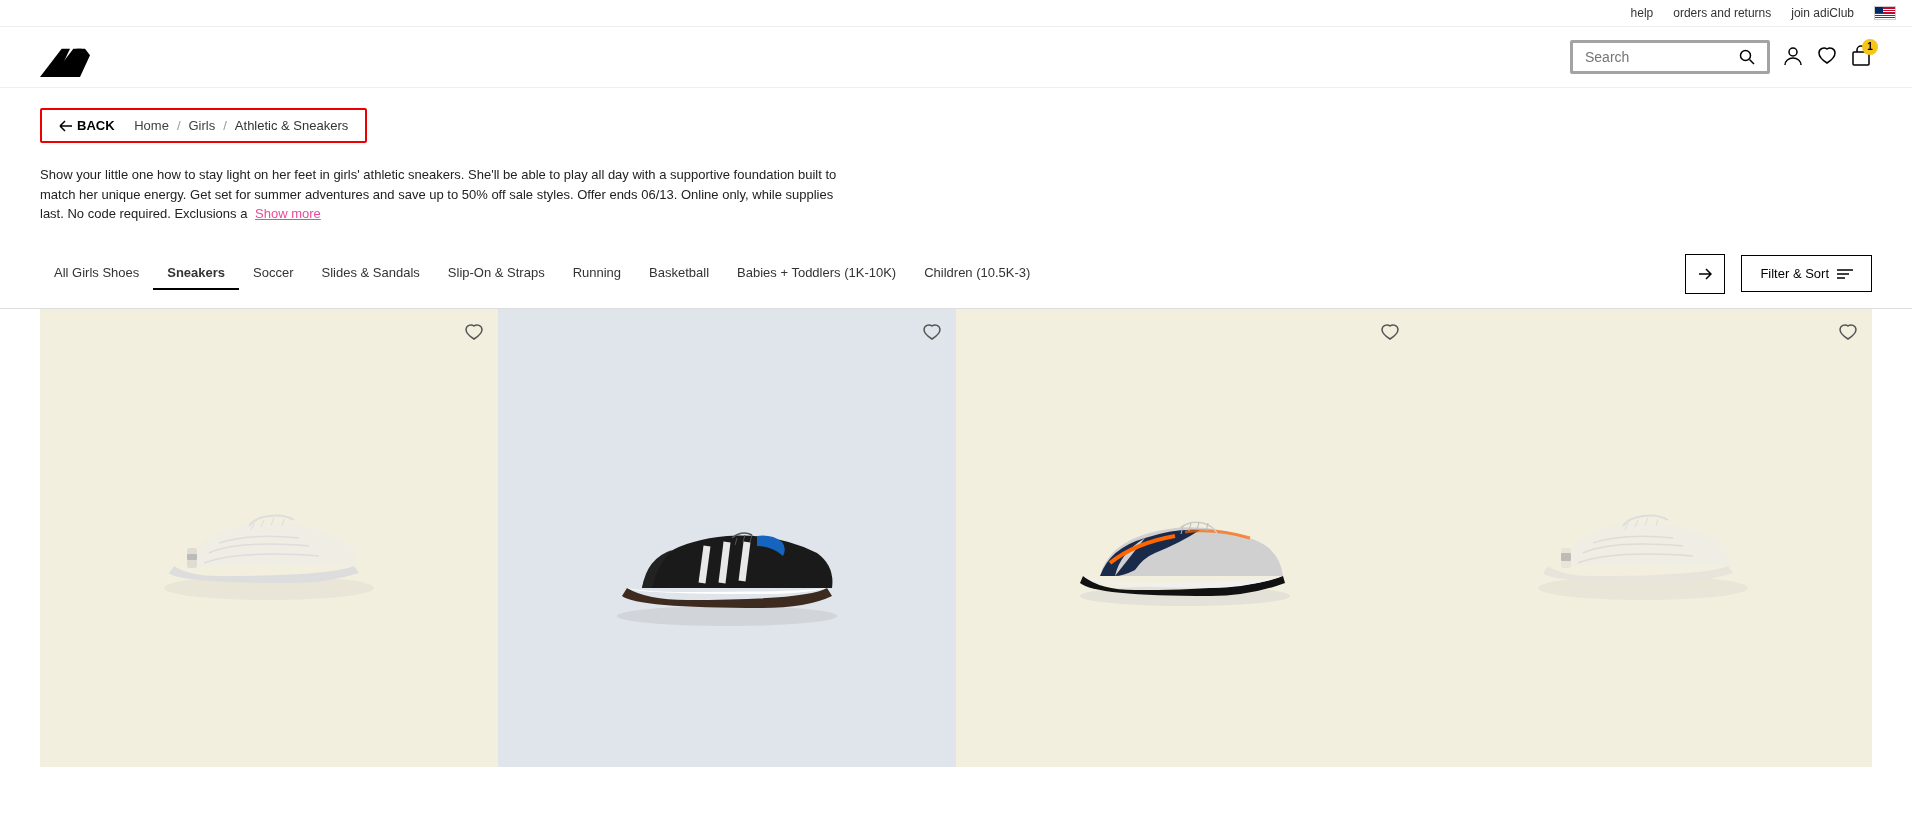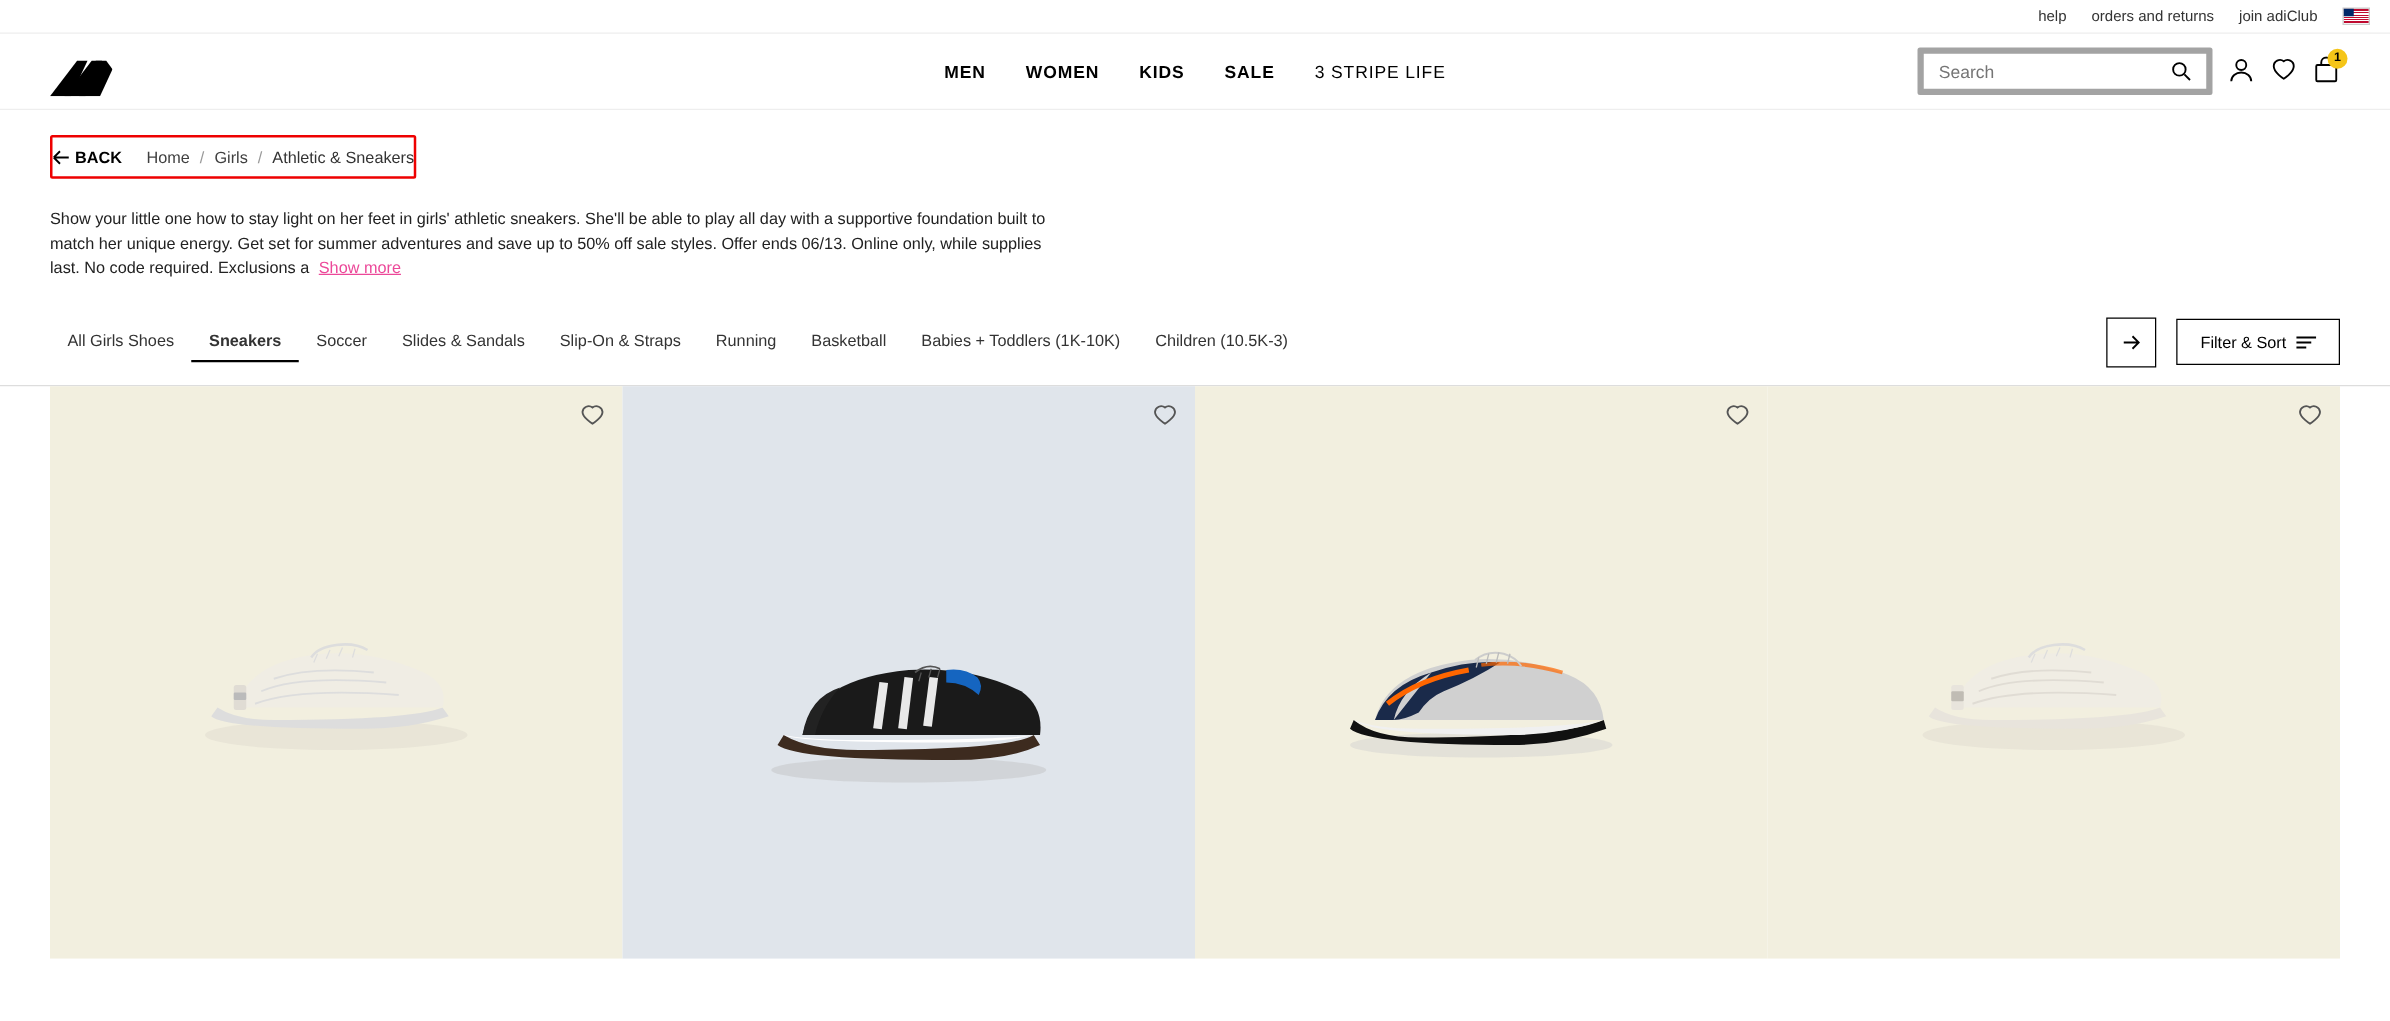--- a/index.html
+++ b/index.html
@@ -74,25 +74,25 @@
     .nav-links a.stripe-life { font-weight: 400; }
     .nav-right {
       display: flex;
       align-items: center;
       gap: 12px;
       margin-left: auto;
     }
     .search-box {
       display: flex;
       align-items: center;
-      border: 5px solid #a3a3a3;
+      border: 3px solid #a3a3a3;
       border-radius: 2px;
       padding: 6px 12px;
       gap: 6px;
-      width: 236px;
+      width: 200px;
     }
     .search-box input {
       border: none;
       outline: none;
       font-size: 14px;
       color: #999;
       width: 100%;
       background: transparent;
     }
     .search-icon-svg, .account-icon, .wishlist-icon, .cart-icon {
@@ -123,21 +123,21 @@
 
     
     .breadcrumb-area {
       padding: 20px 40px 10px;
     }
     .breadcrumb-box {
       display: inline-flex;
       align-items: flex-start;
       gap: 8px;
       border: 2px solid #e00;
-      padding: 8px 0;
+      padding: 8px 17px;
       border-radius: 2px;
     }
     .back-link {
       display: flex;
       align-items: center;
       gap: 4px;
       text-decoration: none;
       color: #000;
       font-size: 13px;
       font-weight: 700;
@@ -293,27 +293,20 @@
 <nav class="navbar">
   <div class="logo-area">
     <svg class="adidas-logo" viewBox="0 0 60 48" xmlns="http://www.w3.org/2000/svg">
 
       <polygon points="0,48 20,48 36,14 26,14" fill="#000"></polygon>
       <polygon points="14,48 34,48 50,14 40,14" fill="#000"></polygon>
       <polygon points="28,48 48,48 60,22 54,14 44,14" fill="#000"></polygon>
     </svg>
   </div>
 
-  <div class="nav-links">
-    <a href="#" class="nav-link">MEN</a>
-    <a href="#" class="nav-link">WOMEN</a>
-    <a href="#" class="nav-link">KIDS</a>
-    <a href="#" class="nav-link sale">SALE</a>
-    <a href="#" class="nav-link stripe-life">3 STRIPE LIFE</a>
-  </div>
 
   <div class="nav-right">
     <div class="search-box">
       <input type="text" placeholder="Search" style="">
       <span class="search-icon-svg">
         <svg width="16" height="16" viewBox="0 0 16 16" fill="none" xmlns="http://www.w3.org/2000/svg">
           <circle cx="6.5" cy="6.5" r="5" stroke="#000" stroke-width="1.5"></circle>
           <line x1="10.5" y1="10.5" x2="15" y2="15" stroke="#000" stroke-width="1.5"></line>
         </svg>
       </span>

